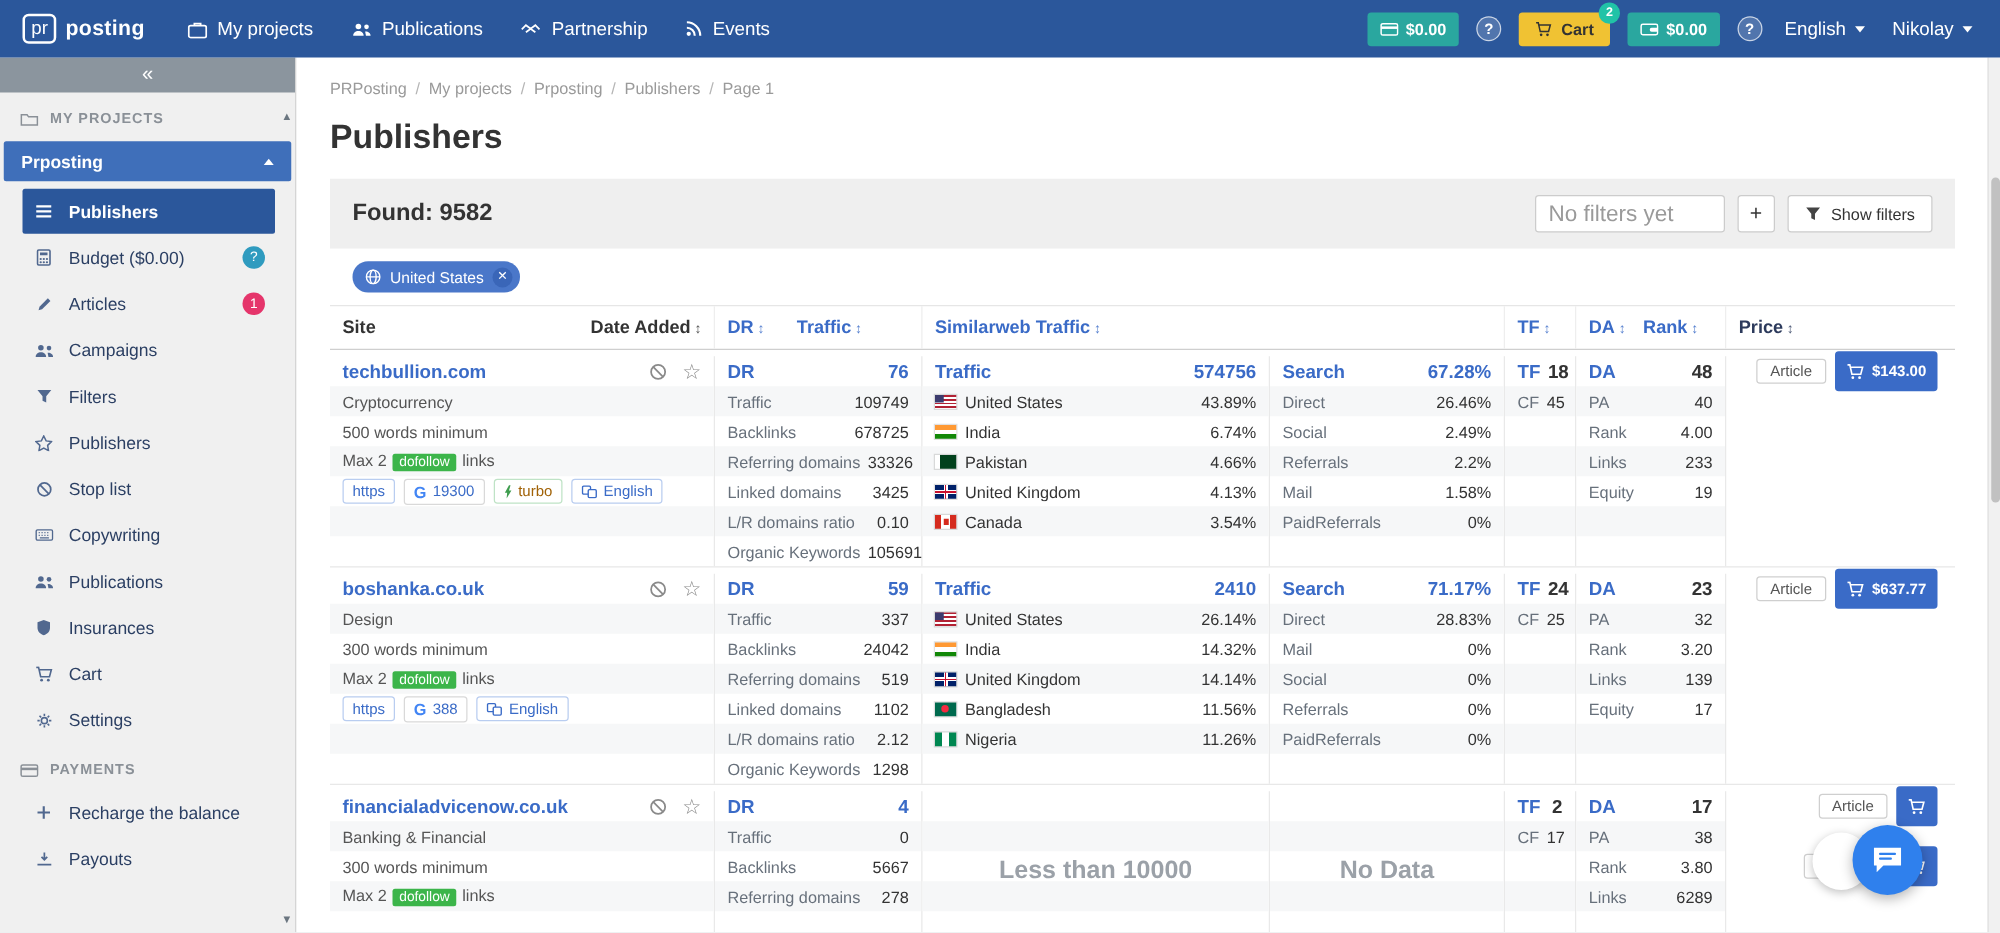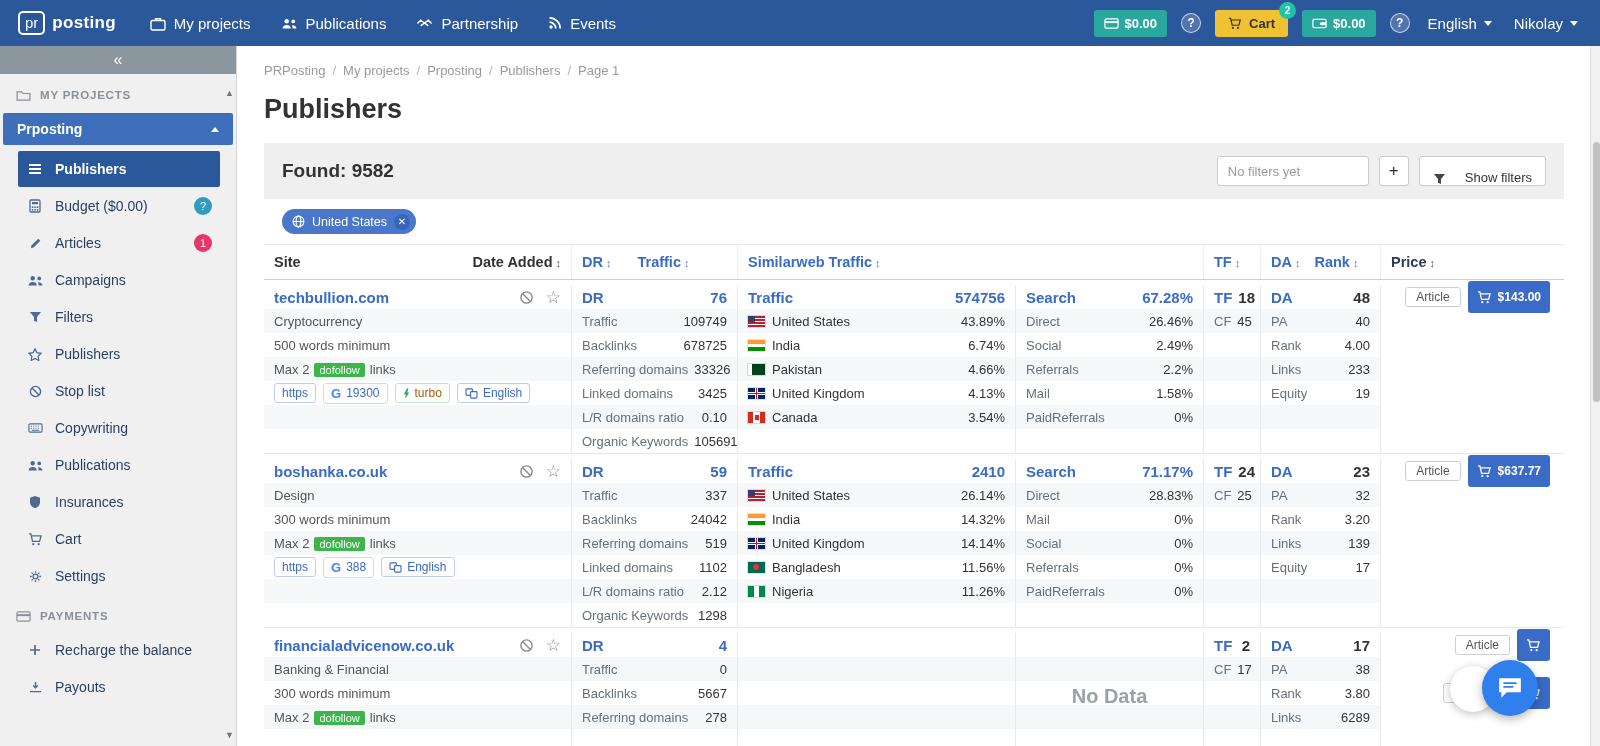--- a/index.html
+++ b/index.html
@@ -45,24 +45,24 @@
 
   
   .main{position:absolute;top:46px;left:238px;right:10px;bottom:0;background:#fff;overflow:hidden}
   .breadcrumbs{padding:17px 26px 0;font-size:13px;color:#9a9a9a;display:flex;gap:7px;flex-wrap:wrap}
   .bc-item{cursor:pointer}
   .bc-sep{color:#b5b5b5}
   .page-title{margin:16px 26px 18px;font-size:27px;font-weight:bold;color:#333}
   .toolbar{margin:0 26px;background:#efefef;height:56px;display:flex;align-items:center;padding:0 18px;gap:10px}
   .found{font-size:19px;font-weight:bold;color:#333}
   .toolbar .spacer{flex:1}
-  .filter-input{width:152px;height:30px;border:1px solid #ccc;border-radius:3px;padding:0 10px;font-size:13px;background:#fff;color:#333;outline:none;font-family:inherit}
+  .filter-input{width:152px;height:30px;border:1px solid #ccc;border-radius:3px;padding:0 10px;font-size:18px;background:#fff;color:#333;outline:none;font-family:inherit}
   .filter-input::placeholder{color:#9a9a9a}
   .add-btn{width:30px;height:30px;border:1px solid #ccc;border-radius:3px;background:#fff;font-size:17px;color:#333;cursor:pointer;display:flex;align-items:center;justify-content:center;font-family:inherit}
-  .show-filters{height:30px;border:1px solid #ccc;border-radius:3px;background:#fff;display:flex;align-items:flex-end;gap:19px;padding:0 13px;
+  .show-filters{height:30px;border:1px solid #ccc;border-radius:3px;background:#fff;display:flex;align-items:center;gap:8px;padding:0 13px;
                 font-size:13px;color:#333;cursor:pointer;font-family:inherit;font-weight:500}
   .chip-row{margin:0 26px;padding:10px 18px 10px;background:#fff}
   .chip{display:inline-flex;align-items:center;gap:7px;background:#4a77c9;color:#fff;font-size:12.5px;border-radius:13px;padding:0 6px 0 10px;height:25px;cursor:default}
   .chip-close{width:16px;height:16px;border-radius:50%;background:#3a66b8;color:#fff;font-size:10px;display:flex;align-items:center;justify-content:center;cursor:pointer}
 
   
   .table{margin:0 26px}
   .grid-cols{display:grid;grid-template-columns:308px 166px 278px 188px 57px 120px 1fr}
   .thead{border-top:1px solid #e6e6e6;border-bottom:1px solid #cfcfcf;height:36px;align-items:center}
   .th{padding:0 10px;font-size:14.5px;font-weight:bold;display:flex;gap:26px;align-items:center;height:100%;border-right:1px solid #eee}
@@ -987,20 +987,21 @@
                 </span>
               </div>
               <div class="line"></div>
             </div>
             <div class="cell sw rel">
               <div class="line"></div>
               <div class="line"></div>
               <div class="line"></div>
               <div class="line"></div>
               <div class="line"></div>
+              <div class="empty-big">Less than 10000</div>
             </div>
             <div class="cell search rel">
               <div class="line"></div>
               <div class="line"></div>
               <div class="line"></div>
               <div class="line"></div>
               <div class="line"></div>
               <div class="empty-big">No Data</div>
             </div>
             <div class="cell tf">

